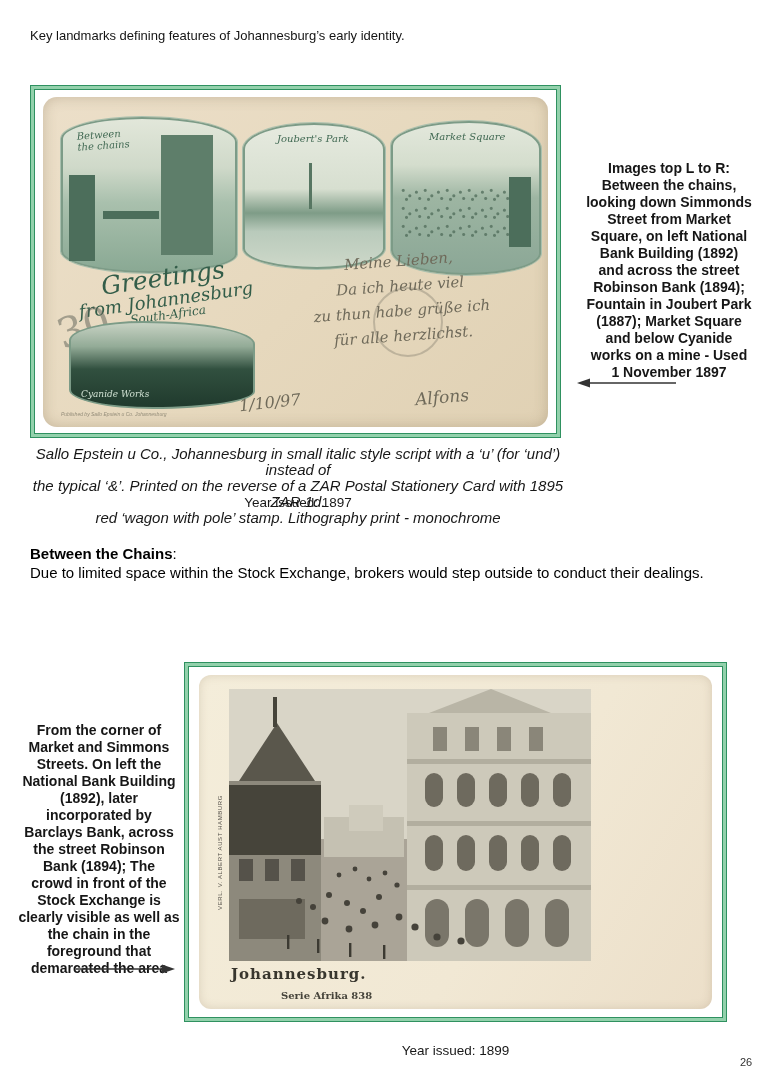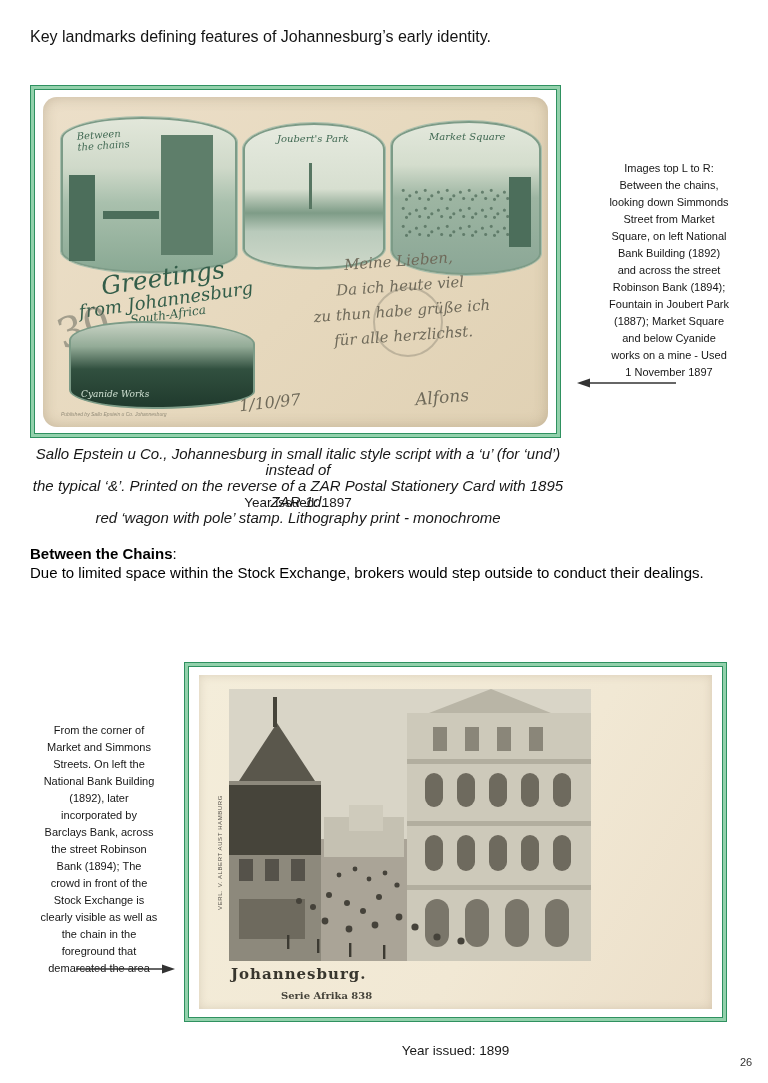--- a/index.html
+++ b/index.html
@@ -1,20 +1,20 @@
 <!DOCTYPE html>
 <html><head>
 <meta charset="utf-8">
 <style>
   html,body{margin:0;padding:0;background:#ffffff;}
   .page{position:relative;width:768px;height:1083px;background:#ffffff;overflow:hidden;
         font-family:"Liberation Sans",sans-serif;color:#1a1a1a;}
   .abs{position:absolute;}
 
-  .heading{left:30px;top:28px;font-size:16px;color:#141414;}
+  .heading{left:30px;top:28px;font-size:13px;color:#141414;}
 
   
   .frame{border:1px solid #2f9160;background:#ffffff;}
   .frame-mid{border:3px solid #93d1ac;width:100%;height:100%;box-sizing:border-box;}
   .frame-in{border:1px solid #2f9160;width:100%;height:100%;box-sizing:border-box;
             background:#ffffff;display:flex;align-items:center;justify-content:center;}
 
   
   .card1{position:relative;width:505px;height:330px;border-radius:14px;
          background:linear-gradient(135deg,#ecdfc9 0%,#e6d8bd 55%,#e0d1b4 100%);
@@ -55,32 +55,32 @@
         white-space:pre-line;text-align:center;}
   .hand-date{left:196px;top:296px;font-family:"DejaVu Serif",serif;font-style:italic;
              font-size:16px;color:#6f6a5a;transform:rotate(-6deg);}
   .hand-sig{left:372px;top:290px;font-family:"DejaVu Serif",serif;font-style:italic;
             font-size:17px;color:#6f6a5a;transform:rotate(-5deg);}
   .postmark{left:330px;top:190px;width:66px;height:66px;border:2px solid rgba(110,105,92,.32);
             border-radius:50%;}
   .imprint{left:18px;bottom:10px;font-size:5px;color:#948d7a;font-style:italic;}
 
   
-  .annot{font-size:11px;line-height:17px;text-align:center;white-space:pre-line;color:#161616;}
+  .annot{font-size:14px;line-height:17px;text-align:center;white-space:pre-line;color:#161616;font-weight:bold;}
 
   .caption{font-size:15px;line-height:16px;text-align:center;white-space:pre-line;
            font-style:italic;color:#181818;}
   .caption-year{font-size:13.5px;text-align:center;color:#181818;margin-top:0;}
 
   .bodytext{font-size:15px;color:#000000;}
   .section-head{font-weight:bold;}
   .para{line-height:22px;}
 
   
-  .card2{position:relative;width:513px;height:334px;border-radius:0;
+  .card2{position:relative;width:513px;height:334px;border-radius:12px;
          background:linear-gradient(120deg,#f4edda 0%,#f1e8d4 60%,#ecdfc9 100%);
          box-shadow:inset 0 0 10px rgba(130,110,80,.22);overflow:hidden;}
   .photo{position:absolute;left:30px;top:14px;width:362px;height:272px;background:#d8d4c6;
          overflow:hidden;}
   .pub-vert{position:absolute;left:18px;top:120px;transform:rotate(180deg);
             writing-mode:vertical-rl;font-size:6px;letter-spacing:.6px;color:#55514a;}
   .pc2-title{position:absolute;left:32px;top:290px;font-family:"DejaVu Serif",serif;
              font-weight:bold;font-size:15px;letter-spacing:1px;color:#38362e;}
   .pc2-serie{position:absolute;left:34px;top:315px;font-family:"DejaVu Serif",serif;
              font-weight:bold;font-size:10px;color:#46443b;margin-left:48px;}

